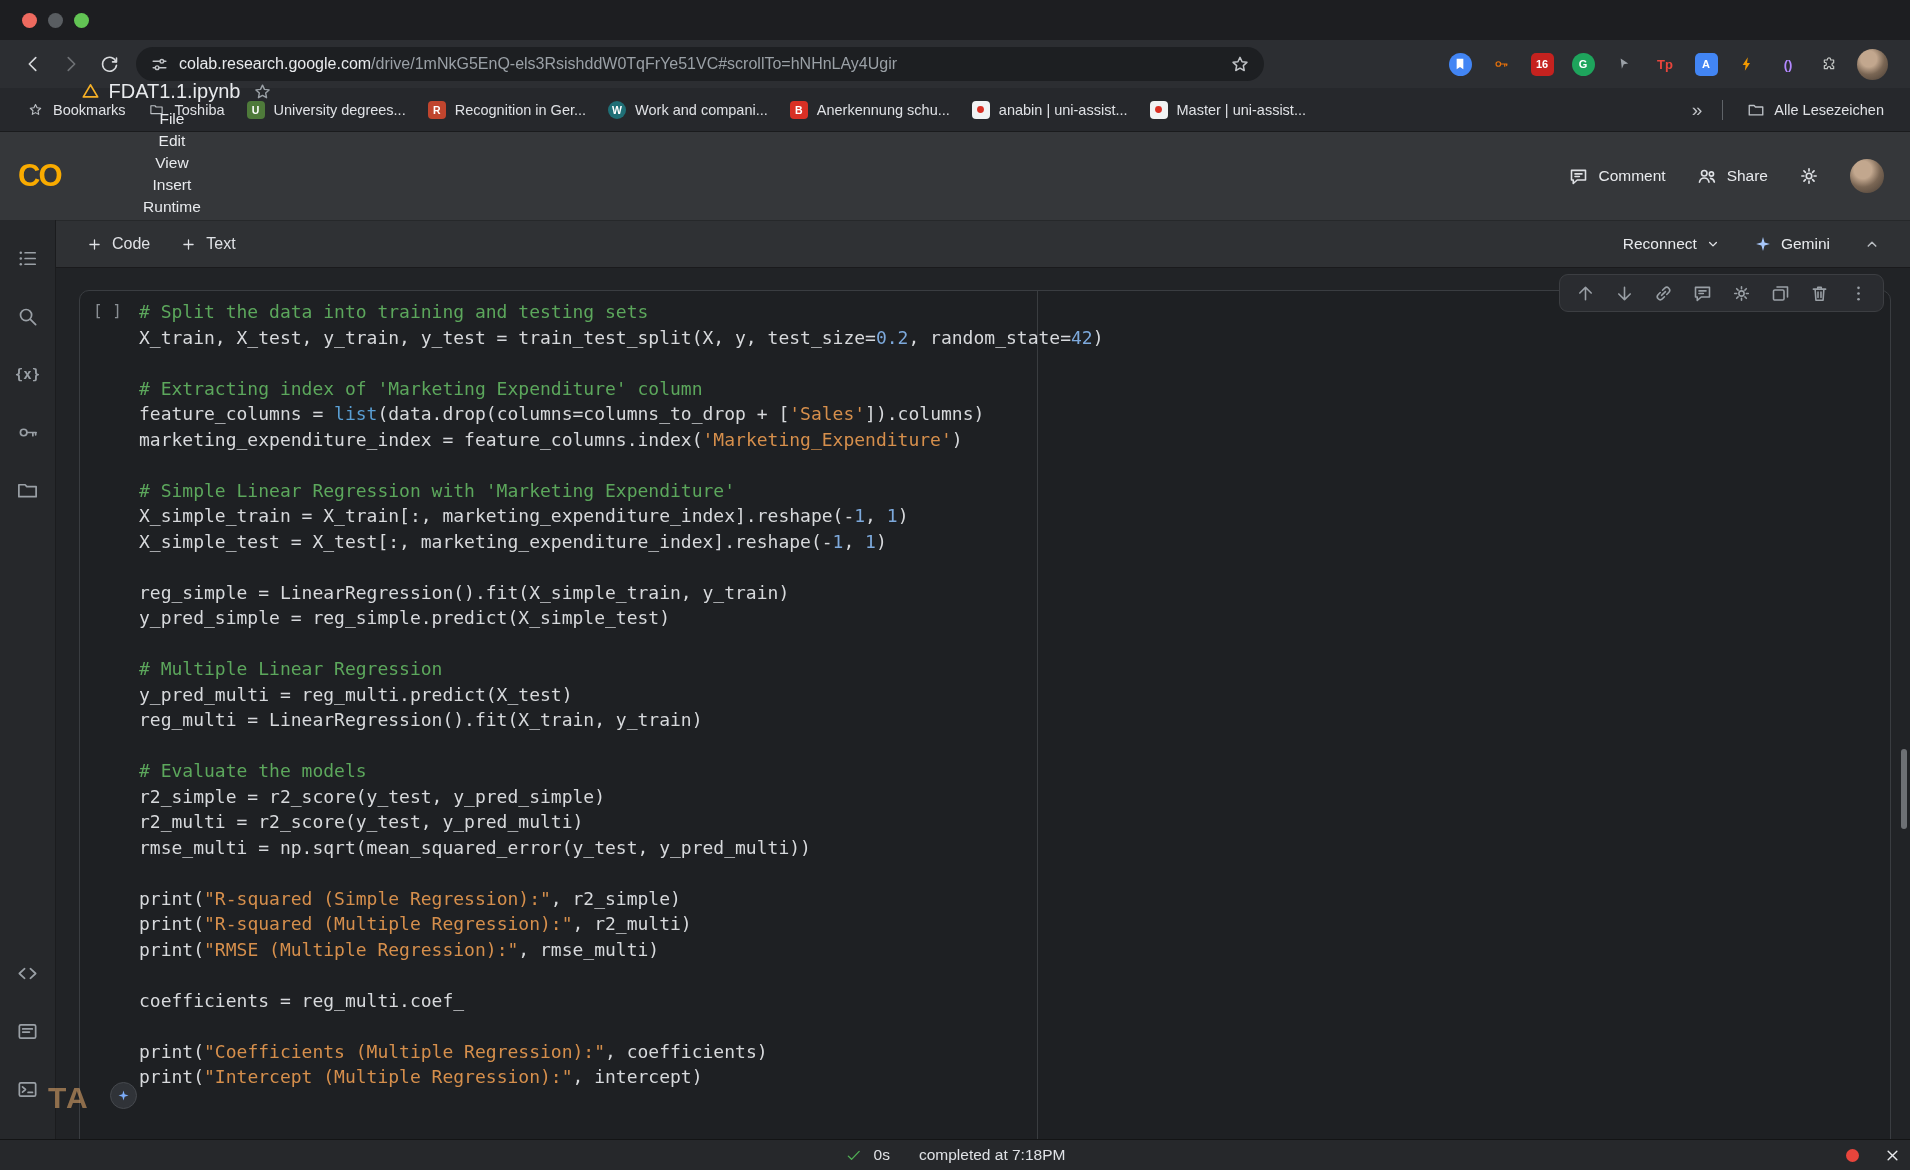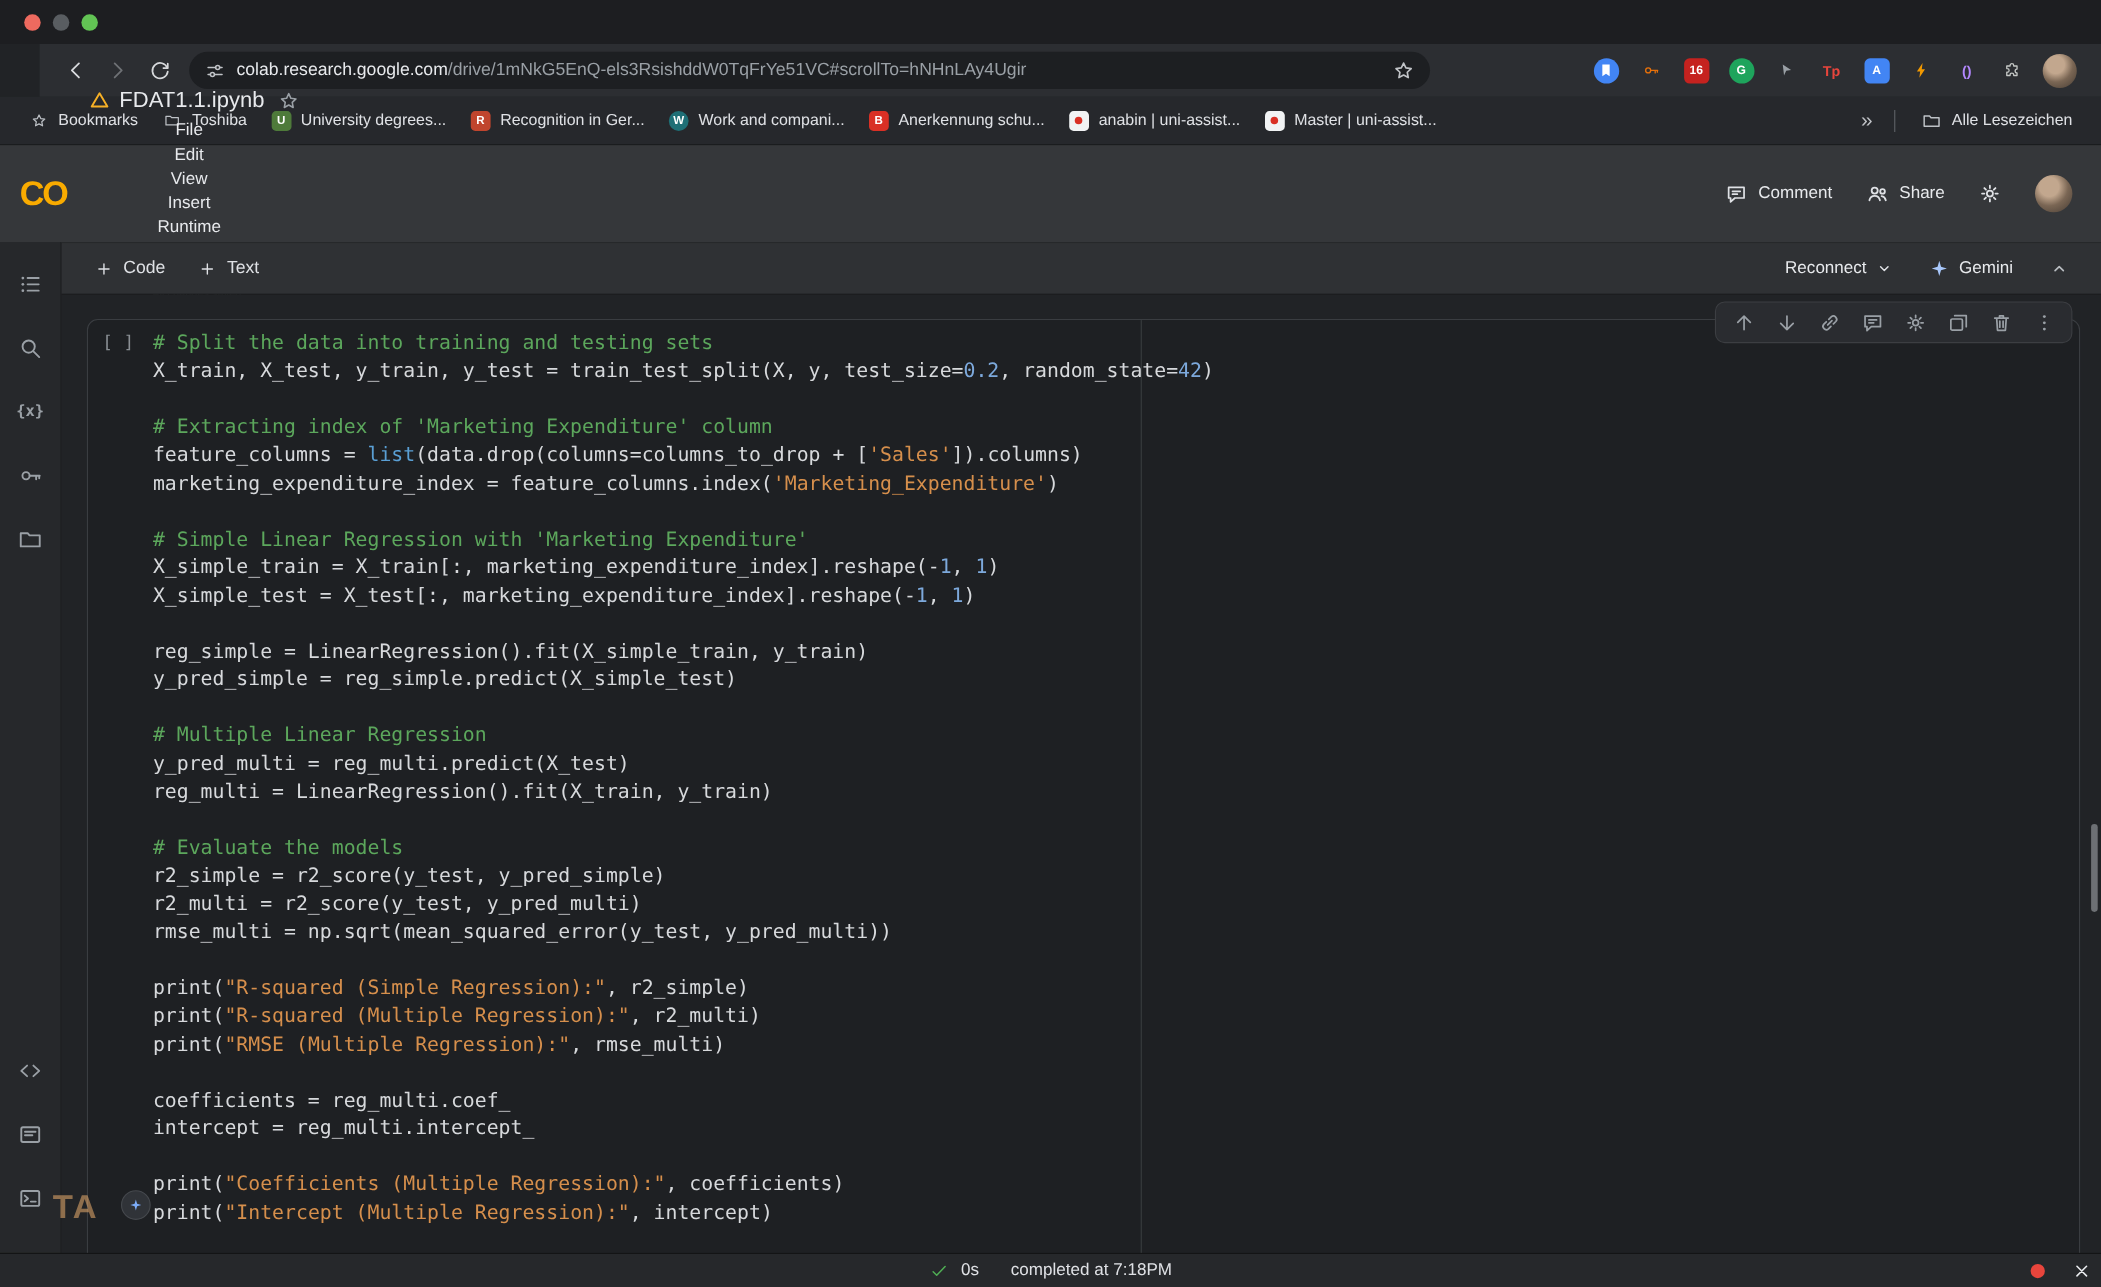--- a/index.html
+++ b/index.html
@@ -7,21 +7,21 @@
   body { font-family:"Liberation Sans","DejaVu Sans",sans-serif; color:#e8eaed; font-size:15px; }
   .svgi { display:block; }
 
   .window { width:1910px; height:1170px; display:flex; flex-direction:column; background:#212326; }
 
   
   .titlebar { height:40px; background:#1d1e21; display:flex; align-items:center; padding-left:22px; gap:11px; flex:0 0 auto; }
   .tl { width:15px; height:15px; border-radius:50%; display:inline-block; }
 
   
-  .chrome-toolbar { height:48px; background:#2c2e32; display:flex; align-items:center; padding:0 22px 0 14px; flex:0 0 auto;margin-left:36px; }
+  .chrome-toolbar { height:48px; background:#2c2e32; display:flex; align-items:center; padding:0 22px 0 14px; flex:0 0 auto; }
   .nav-btn { width:38px; height:38px; border-radius:50%; display:flex; align-items:center; justify-content:center; color:#d7d9dc; }
   .nav-btn.dim { color:#6e7175; }
   .omnibox { flex:0 1 1128px; height:34px; background:#1d1f22; border-radius:17px; display:flex; align-items:center; padding:0 14px; gap:10px; margin:0 8px; min-width:0; }
   .tune { color:#c0c3c7; }
   .url { font-size:16px; color:#9aa0a6; white-space:nowrap; overflow:hidden; flex:1; }
   .url b { color:#e8eaed; font-weight:normal; }
   .ob-star { margin-left:auto; color:#c0c3c7; }
   .ext-row { margin-left:auto; display:flex; align-items:center; gap:5px; }
   .ext-btn { width:36px; height:34px; display:flex; align-items:center; justify-content:center; }
   .chip { width:23px; height:23px; border-radius:50%; display:flex; align-items:center; justify-content:center; font-size:11px; font-weight:bold; }
@@ -493,21 +493,20 @@
               <div class="code-line"><span class="tok-com"># Evaluate the models</span></div>
               <div class="code-line">r2_simple = r2_score(y_test, y_pred_simple)</div>
               <div class="code-line">r2_multi = r2_score(y_test, y_pred_multi)</div>
               <div class="code-line">rmse_multi = np.sqrt(mean_squared_error(y_test, y_pred_multi))</div>
               <div class="code-line">&nbsp;</div>
               <div class="code-line">print(<span class="tok-str">"R-squared (Simple Regression):"</span>, r2_simple)</div>
               <div class="code-line">print(<span class="tok-str">"R-squared (Multiple Regression):"</span>, r2_multi)</div>
               <div class="code-line">print(<span class="tok-str">"RMSE (Multiple Regression):"</span>, rmse_multi)</div>
               <div class="code-line">&nbsp;</div>
               <div class="code-line">coefficients = reg_multi.coef_</div>
-              <div class="code-line">intercept = reg_multi.intercept_</div>
               <div class="code-line">&nbsp;</div>
               <div class="code-line">print(<span class="tok-str">"Coefficients (Multiple Regression):"</span>, coefficients)</div>
               <div class="code-line">print(<span class="tok-str">"Intercept (Multiple Regression):"</span>, intercept)</div>
             </div>
           <div class="ruler"></div>
         </div>
         <div class="scroll-thumb"></div>
       </div>
     </div>
 

